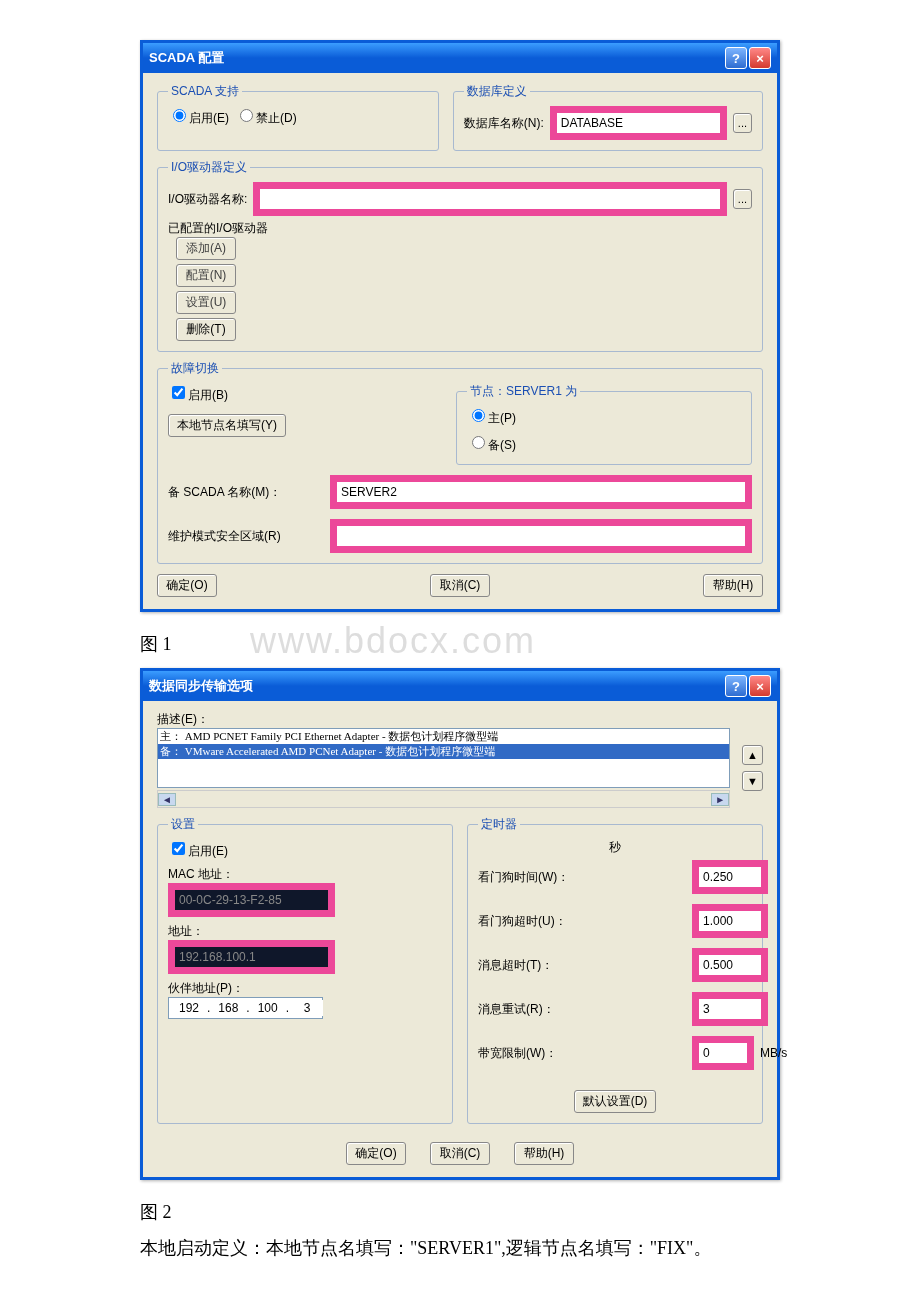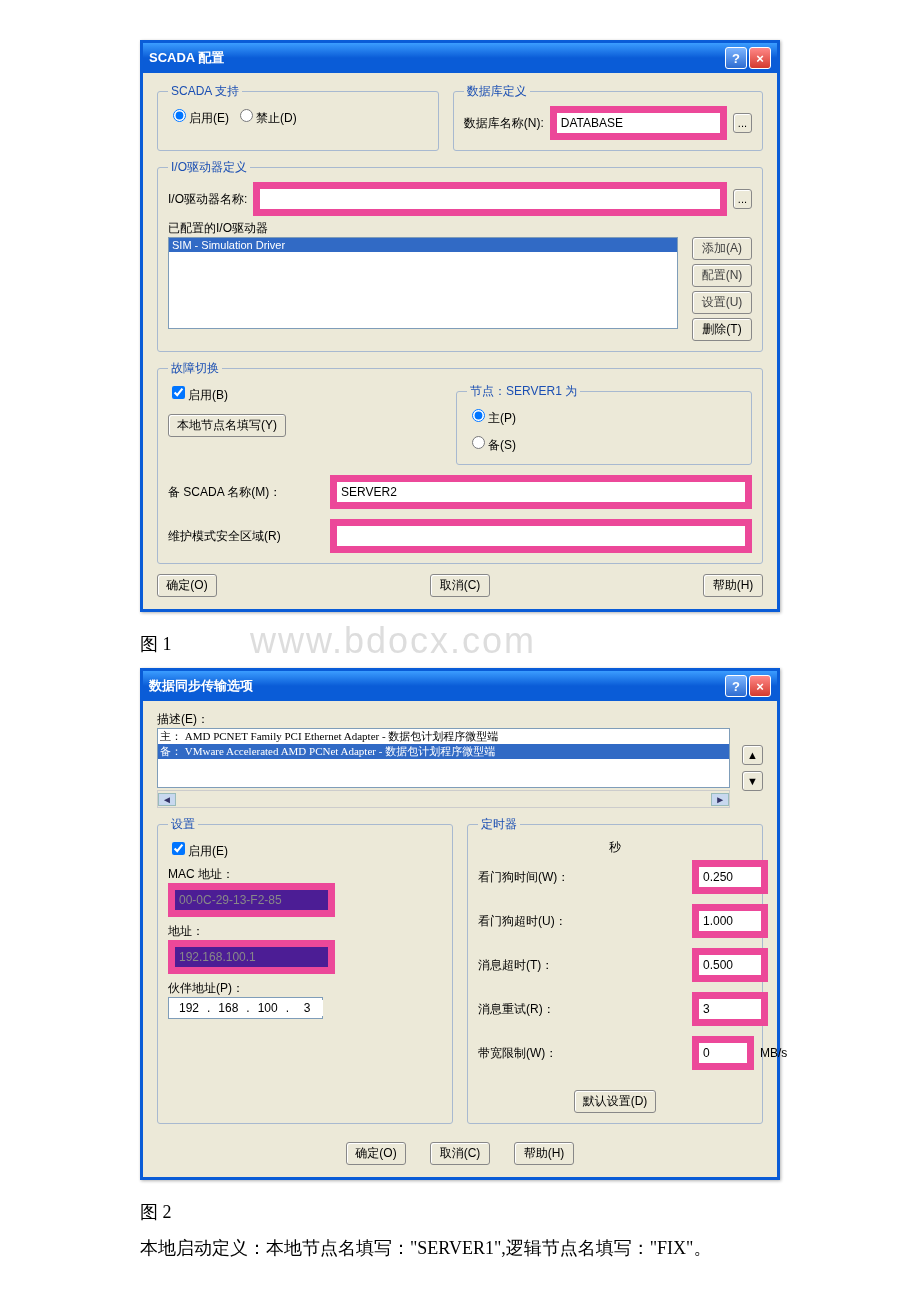--- a/index.html
+++ b/index.html
@@ -9,21 +9,21 @@
 .titlebar-btns{display:flex;gap:2px}
 .tb-btn{width:20px;height:20px;border:1px solid #fff;border-radius:3px;display:flex;align-items:center;justify-content:center;font-weight:bold;font-size:13px}
 .help-btn{background:linear-gradient(to bottom,#7db5ff,#2e6cd1);color:#fff}
 .close-btn{background:linear-gradient(to bottom,#f88,#d43a2e);color:#fff}
 .dlg-body{padding:10px 14px 12px}
 fieldset{border:1px solid #a8b9d0;border-radius:3px;margin:0 0 8px;padding:6px 10px 10px}
 legend{color:#1b4fb3;font-size:12px;padding:0 3px}
 .row{display:flex;align-items:center;gap:6px}
 label{white-space:nowrap}
 input[type=text]{border:7px solid #ec4899;background:#fff;padding:2px 4px;font-size:12px;height:16px}
-input[type=text]:disabled{background:#4c1d95;color:#888}
+input[type=text]:disabled{background:#0f172a;color:#888}
 .btn{background:#ece9d8;border:1px solid #888;border-radius:3px;padding:2px 8px;font-size:12px;min-width:60px;cursor:pointer;box-shadow:inset 1px 1px 0 #fff}
 .btn:disabled{color:#404040}
 .tiny-btn{background:#ece9d8;border:1px solid #888;border-radius:3px;padding:0 4px;font-size:11px;height:20px;cursor:pointer;box-shadow:inset 1px 1px 0 #fff}
 .listbox{background:#fff;border:1px solid #7f9db9;height:90px;overflow:auto;font-size:11px}
 .listbox .selected{background:#316ac5;color:#fff;padding:1px 3px}
 .twocol{display:flex;gap:14px}
 .col{flex:1}
 .btncol{display:flex;flex-direction:column;gap:4px;margin-left:8px}
 .bottom-btns{display:flex;justify-content:space-between;margin-top:10px}
 .caption{font-size:18px;margin:8px 0 12px;font-family:SimSun,serif}
@@ -78,23 +78,20 @@
 
     <fieldset>
       <legend>I/O驱动器定义</legend>
       <div class="row" style="margin-bottom:4px">
         <label>I/O驱动器名称:</label>
         <input type="text" style="flex: 1 1 0%;" value="">
         <button class="tiny-btn">...</button>
       </div>
       <label>已配置的I/O驱动器</label>
       <div class="row" style="align-items:flex-start">
-        <div class="listbox" style="flex:1">
-          <div class="selected">SIM - Simulation Driver</div>
-        </div>
         <div class="btncol">
           <button class="btn" disabled="">添加(A)</button>
           <button class="btn" disabled="">配置(N)</button>
           <button class="btn" disabled="">设置(U)</button>
           <button class="btn">删除(T)</button>
         </div>
       </div>
     </fieldset>
 
     <fieldset>

